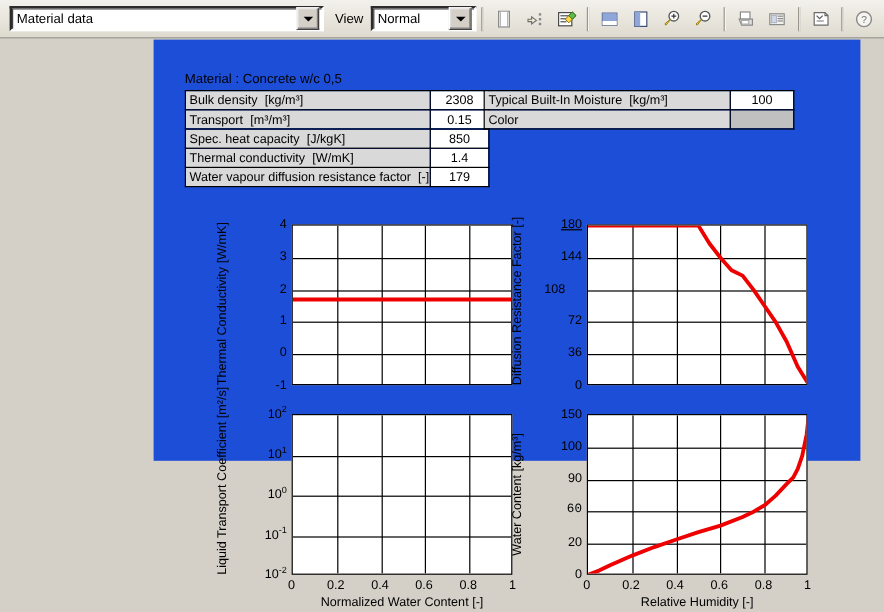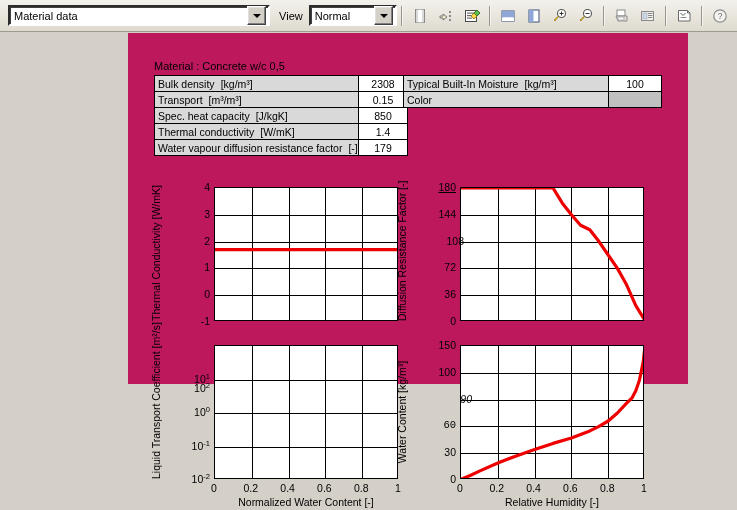--- a/index.html
+++ b/index.html
@@ -78,21 +78,22 @@
     flex: 0 0 auto;
     border: 1px solid transparent;
   }
   .tb-btn svg { display: block; }
 
   
   #page {
     position: absolute;
     left: 128px; top: 33px;
     width: 560px; height: 351px;
-    background: #be185d;
+    background: #1d4ed8;
+    padding-left: 29px;
   }
 
   
   #mat-title {
     position: absolute; left: 26px; top: 27px;
     font-size: 11px; color: #000;
     white-space: nowrap;
   }
 
   
@@ -422,40 +423,40 @@
             <div class="gridline h" style="top: 80px;"></div>
             <div class="gridline h" style="top: 54px;"></div>
             <div class="gridline h" style="top: 27px;"></div>
             <svg class="curve" width="184" height="134">
               <path d="M0.0 0.0 L18.4 0.0 L36.8 0.0 L55.2 0.0 L73.6 0.0 L92.0 0.0 L101.2 14.9 L110.4 26.8 L119.6 37.2 L128.8 41.7 L138.0 53.6 L147.2 67.0 L156.4 80.4 L165.6 96.8 L174.8 117.6 L184.0 132.5" fill="none" stroke="#ee0000" stroke-width="3.2" stroke-linejoin="round" stroke-linecap="butt"></path>
             </svg>
           </div>
           <div class="ytick" style="left: 328px; top: 288px; transform: translate(-100%, -50%); position: absolute; right: auto; margin-right: 0px;">0</div>
           <div class="ytick" style="left: 328px; top: 261.2px; transform: translate(-100%, -50%); position: absolute; right: auto; margin-right: 0px;">36</div>
           <div class="ytick" style="left: 328px; top: 234.4px; transform: translate(-100%, -50%); position: absolute; right: auto; margin-right: 0px;">72</div>
-          <div class="ytick" style="left: 336px; top: 207.6px; transform: translate(-100%, -50%); position: absolute; right: auto; margin-right: 0px;">108</div>
+          <div class="ytick" style="left: 314px; top: 207.6px; transform: translate(-100%, -50%); position: absolute; right: auto; margin-right: 0px;">108</div>
           <div class="ytick" style="left: 328px; top: 180.8px; transform: translate(-100%, -50%); position: absolute; right: auto; margin-right: 0px;">144</div>
           <div class="ytick" style="left: 328px; top: 154px; transform: translate(-100%, -50%); position: absolute; right: auto; margin-right: 0px; text-decoration: underline;">180</div>
           <div class="ylabel" style="left: 268px; top: 288px; width: 134px; text-align: center;">Diffusion Resistance Factor [-]</div>
         </div>
         <div class="chart">
           <div class="plot" style="left: 86px; top: 312px; width: 184px; height: 134px;">
             <div class="gridline v" style="left: 37px;"></div>
             <div class="gridline v" style="left: 74px;"></div>
             <div class="gridline v" style="left: 110px;"></div>
             <div class="gridline v" style="left: 147px;"></div>
             <div class="gridline h" style="top: 101px;"></div>
             <div class="gridline h" style="top: 67px;"></div>
             <div class="gridline h" style="top: 34px;"></div>
           </div>
           <div class="ytick" style="left: 82px; top: 446px; transform: translate(-100%, -50%); position: absolute; right: auto; margin-right: 0px;">10<sup>-2</sup></div>
           <div class="ytick" style="left: 82px; top: 412.5px; transform: translate(-100%, -50%); position: absolute; right: auto; margin-right: 0px;">10<sup>-1</sup></div>
           <div class="ytick" style="left: 82px; top: 379px; transform: translate(-100%, -50%); position: absolute; right: auto; margin-right: 0px;">10<sup>0</sup></div>
           <div class="ytick" style="left: 82px; top: 345.5px; transform: translate(-100%, -50%); position: absolute; right: auto; margin-right: 0px;">10<sup>1</sup></div>
-          <div class="ytick" style="left: 82px; top: 312px; transform: translate(-100%, -50%); position: absolute; right: auto; margin-right: 0px; margin-top: 43px;">10<sup>2</sup></div>
+          <div class="ytick" style="left: 82px; top: 312px; transform: translate(-100%, -50%); position: absolute; right: auto; margin-right: 0px;">10<sup>2</sup></div>
           <div class="xtick" style="position: absolute; top: 449px; left: 86px; margin-top: 0px;">0</div>
           <div class="xtick" style="position: absolute; top: 449px; left: 122.8px; margin-top: 0px;">0.2</div>
           <div class="xtick" style="position: absolute; top: 449px; left: 159.6px; margin-top: 0px;">0.4</div>
           <div class="xtick" style="position: absolute; top: 449px; left: 196.4px; margin-top: 0px;">0.6</div>
           <div class="xtick" style="position: absolute; top: 449px; left: 233.2px; margin-top: 0px;">0.8</div>
           <div class="xtick" style="position: absolute; top: 449px; left: 270px; margin-top: 0px;">1</div>
           <div class="ylabel" style="left: 22px; top: 446px; width: 134px; text-align: center;">Liquid Transport Coefficient [m²/s]</div>
           <div class="xlabel" style="left: 68px; top: 463px; width: 220px;">Normalized Water Content [-]</div>
         </div>
         <div class="chart">
@@ -466,23 +467,23 @@
             <div class="gridline v" style="left: 147px;"></div>
             <div class="gridline h" style="top: 107px;"></div>
             <div class="gridline h" style="top: 80px;"></div>
             <div class="gridline h" style="top: 54px;"></div>
             <div class="gridline h" style="top: 27px;"></div>
             <svg class="curve" width="184" height="134">
               <path d="M0.0 133.1 L9.2 129.5 L18.4 125.1 L36.8 117.0 L55.2 109.9 L73.6 103.6 L92.0 97.4 L110.4 92.0 L128.8 84.9 L138.0 80.4 L147.2 75.0 L156.4 67.0 L165.6 57.2 L171.1 51.8 L174.8 44.7 L178.5 33.9 L182.2 16.1 L184.0 0.0" fill="none" stroke="#ee0000" stroke-width="3.2" stroke-linejoin="round" stroke-linecap="butt"></path>
             </svg>
           </div>
           <div class="ytick" style="left: 328px; top: 446px; transform: translate(-100%, -50%); position: absolute; right: auto; margin-right: 0px;">0</div>
-          <div class="ytick" style="left: 328px; top: 419.2px; transform: translate(-100%, -50%); position: absolute; right: auto; margin-right: 0px;">30</div>
+          <div class="ytick" style="left: 328px; top: 419.2px; transform: translate(-100%, -50%); position: absolute; right: auto; margin-right: 0px;">20</div>
           <div class="ytick" style="left: 328px; top: 392.4px; transform: translate(-100%, -50%); position: absolute; right: auto; margin-right: 0px; font-family: Liberation Mono, monospace;">60</div>
-          <div class="ytick" style="left: 344px; top: 365.6px; transform: translate(-100%, -50%); position: absolute; right: auto; margin-right: 0px; font-style: italic;">90</div>
+          <div class="ytick" style="left: 328px; top: 365.6px; transform: translate(-100%, -50%); position: absolute; right: auto; margin-right: 0px;">90</div>
           <div class="ytick" style="left: 328px; top: 338.8px; transform: translate(-100%, -50%); position: absolute; right: auto; margin-right: 0px;">100</div>
           <div class="ytick" style="left: 328px; top: 312px; transform: translate(-100%, -50%); position: absolute; right: auto; margin-right: 0px;">150</div>
           <div class="xtick" style="position: absolute; top: 449px; left: 332px; margin-top: 0px;">0</div>
           <div class="xtick" style="position: absolute; top: 449px; left: 368.8px; margin-top: 0px;">0.2</div>
           <div class="xtick" style="position: absolute; top: 449px; left: 405.6px; margin-top: 0px;">0.4</div>
           <div class="xtick" style="position: absolute; top: 449px; left: 442.4px; margin-top: 0px;">0.6</div>
           <div class="xtick" style="position: absolute; top: 449px; left: 479.2px; margin-top: 0px;">0.8</div>
           <div class="xtick" style="position: absolute; top: 449px; left: 516px; margin-top: 0px;">1</div>
           <div class="ylabel" style="left: 268px; top: 446px; width: 134px; text-align: center;">Water Content [kg/m³]</div>
           <div class="xlabel" style="left: 314px; top: 463px; width: 220px;">Relative Humidity [-]</div>

